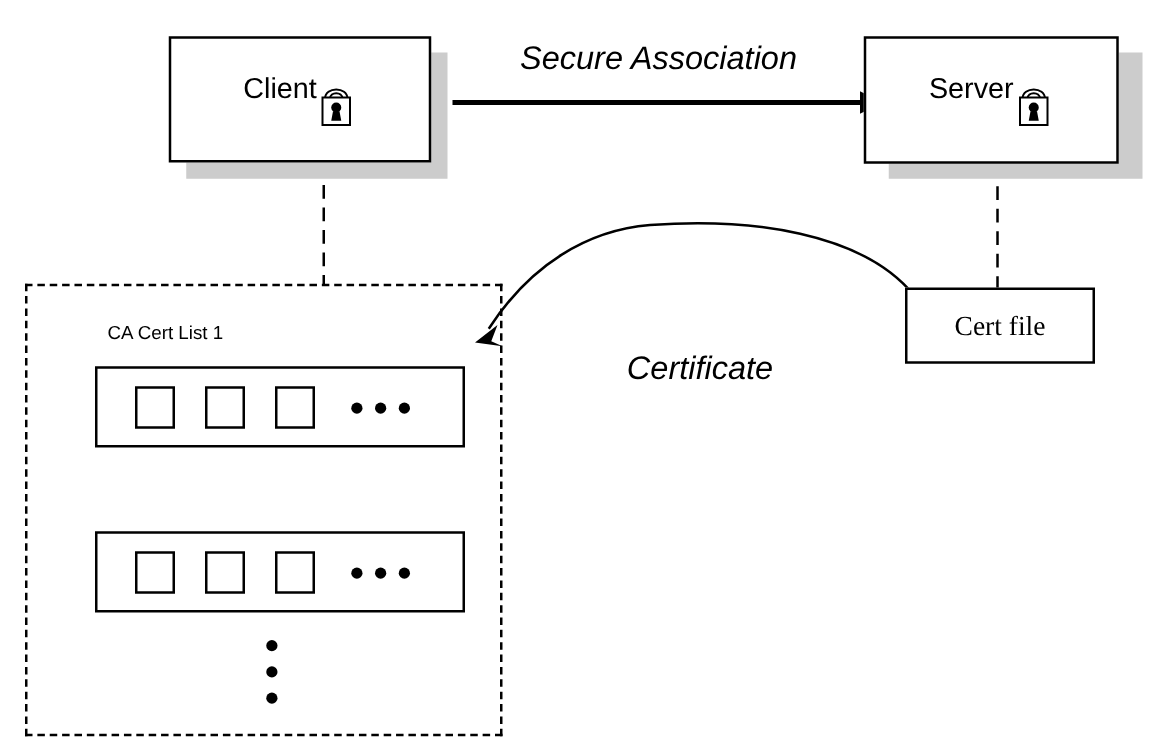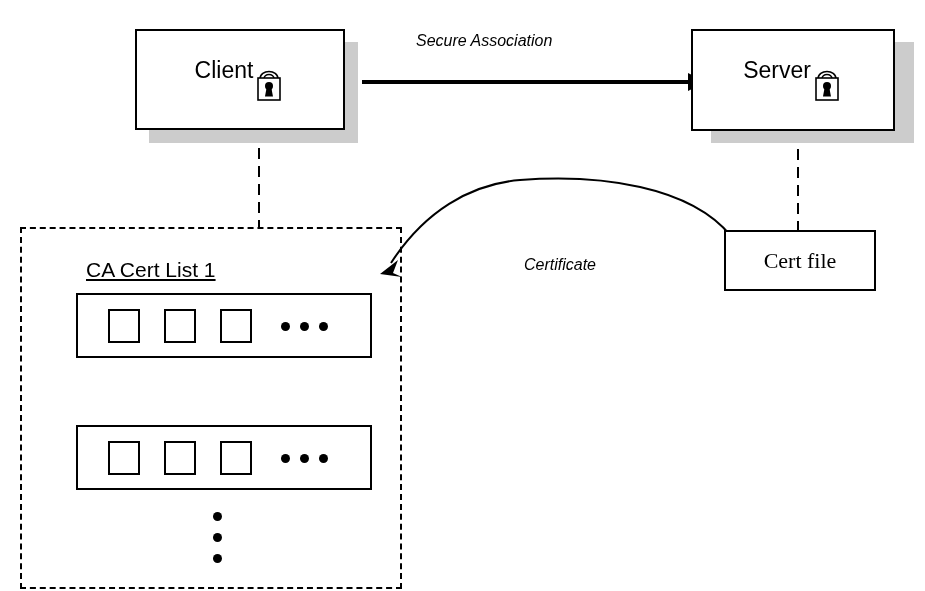--- a/index.html
+++ b/index.html
@@ -59,43 +59,42 @@
   
   .lock-icon {
     display: inline-block;
     width: 32px;
     height: 42px;
   }
   
   .annot {
     position: absolute;
     font-style: italic;
-    font-size: 16px;
+    font-size: 26px;
     line-height: 1.22;
     white-space: pre;
     z-index: 4;
   }
   .annot.center {
     text-align: center;
   }
   
   .dashed-container {
     position: absolute;
     border: 2px dashed #000000;
     box-sizing: border-box;
     background: transparent;
     z-index: 1;
   }
   .list-title {
     position: absolute;
-    font-size: 21px;
+    font-size: 15px;
     line-height: 1;
     white-space: nowrap;
     z-index: 3;
-    text-decoration: underline;
   }
   .list-box {
     position: absolute;
     border: 2px solid #000000;
     box-sizing: border-box;
     background: #ffffff;
     z-index: 2;
   }
   .cert-square {
     position: absolute;

